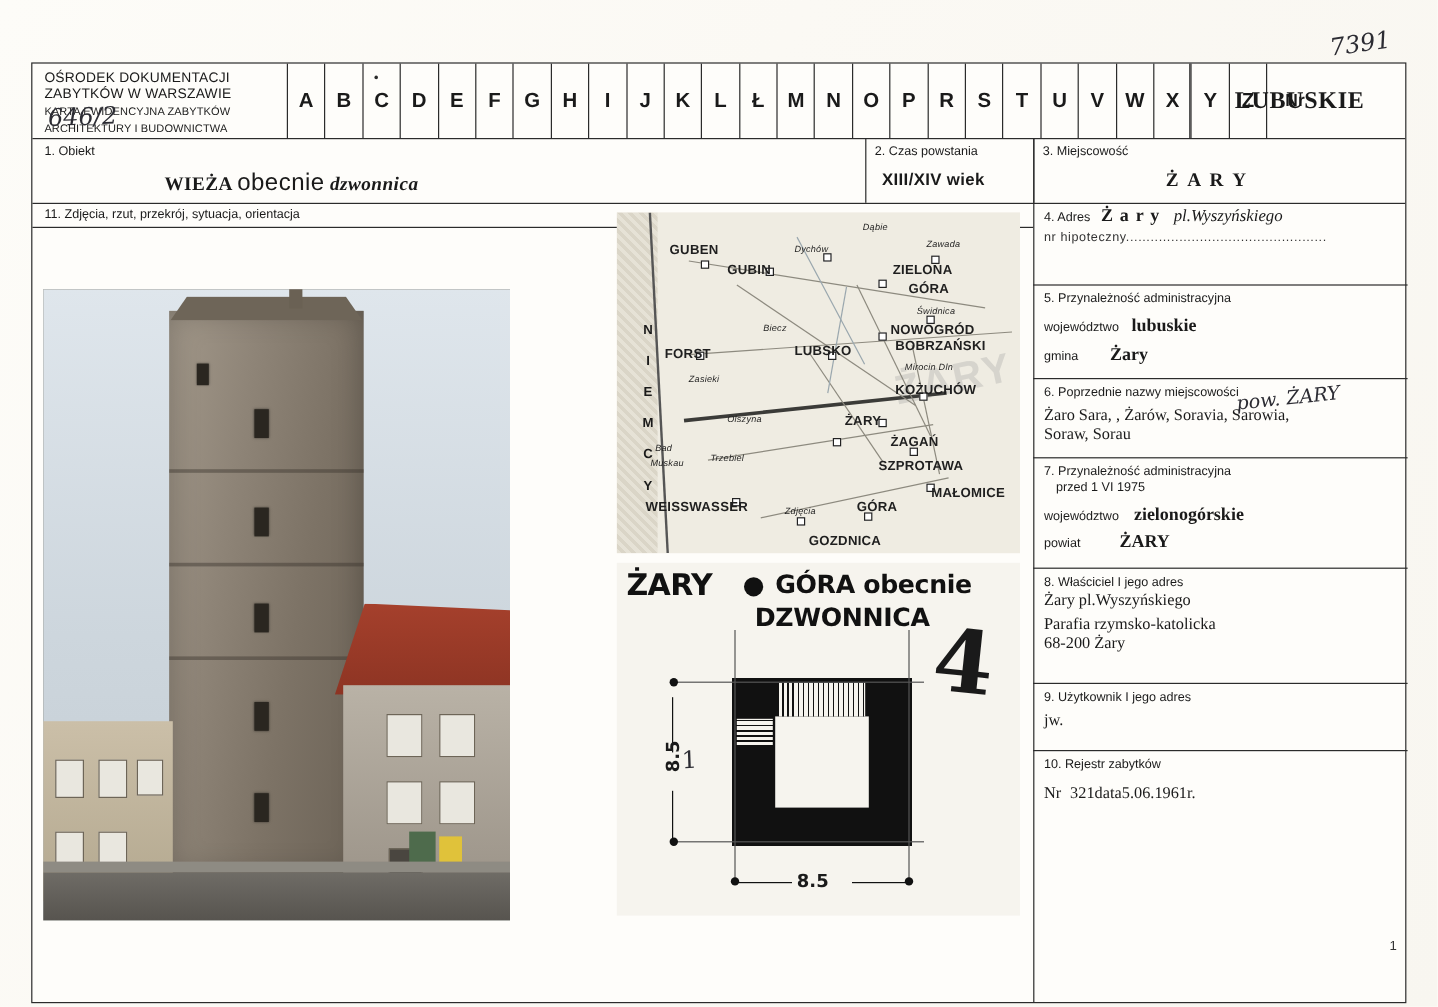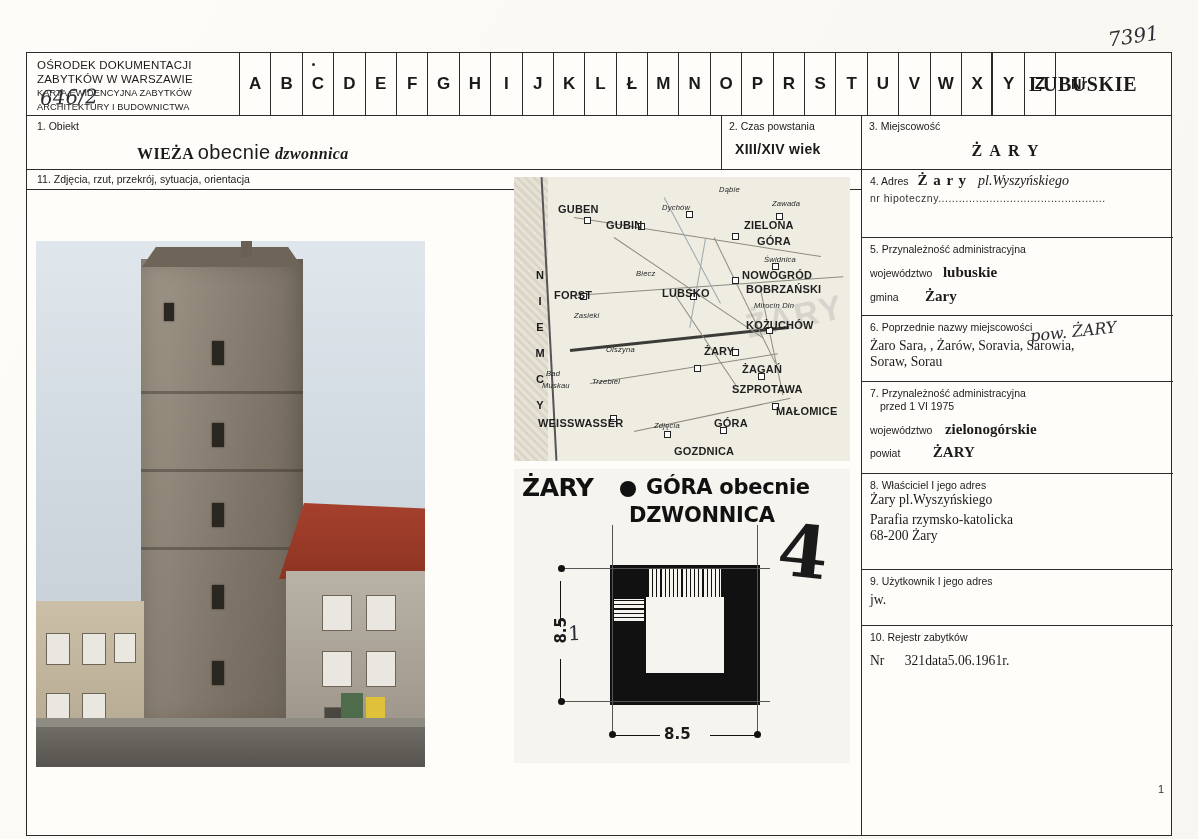--- a/index.html
+++ b/index.html
@@ -509,21 +509,21 @@
 
       <div class="rbox" style="top:400px; height:56px;">
         <div class="lbl">9. Użytkownik I jego adres</div>
         <div class="val" style="margin-top:4px;">jw.</div>
       </div>
 
       <div class="rbox" style="top:456px; height:64px;">
         <div class="lbl">10. Rejestr zabytków</div>
         <div class="val" style="margin-top:9px;">
           <span>Nr</span>
-          <span style="margin-left:17px;">321</span><span>data</span><span>5.06.1961r.</span>
+          <span style="margin-left:4px;">321</span><span>data</span><span>5.06.1961r.</span>
         </div>
       </div>
     </div>
   </div>
 
   <div class="hand hand-num">646/2</div>
   <div class="hand hand-pow">pow. ŻARY</div>
   <div class="pageno">1</div>
 </div>
 

